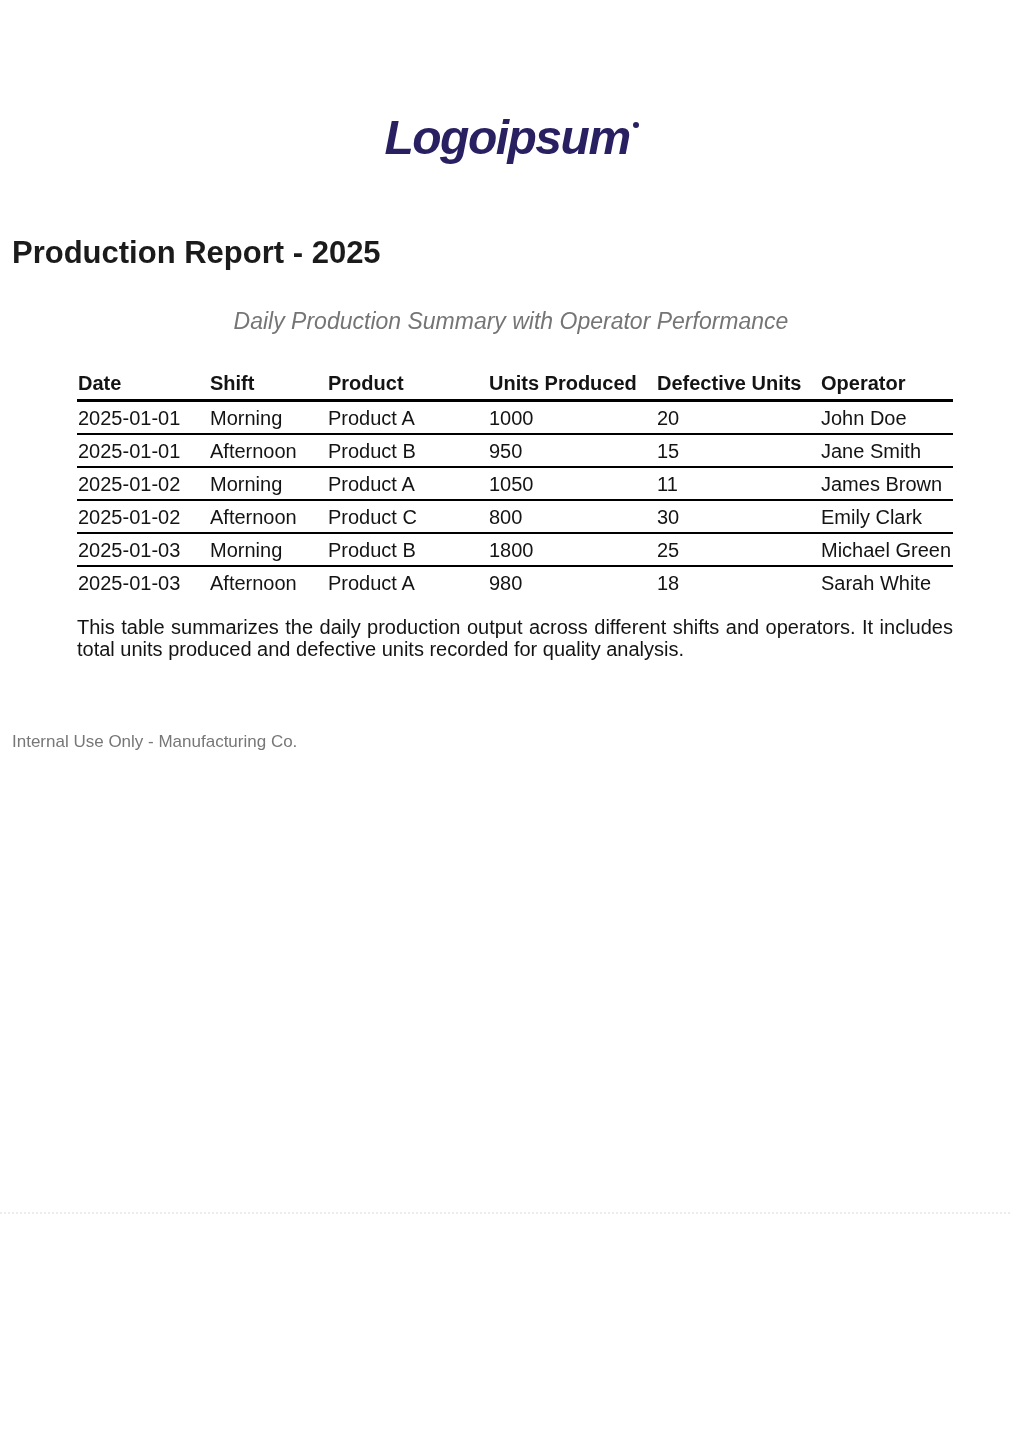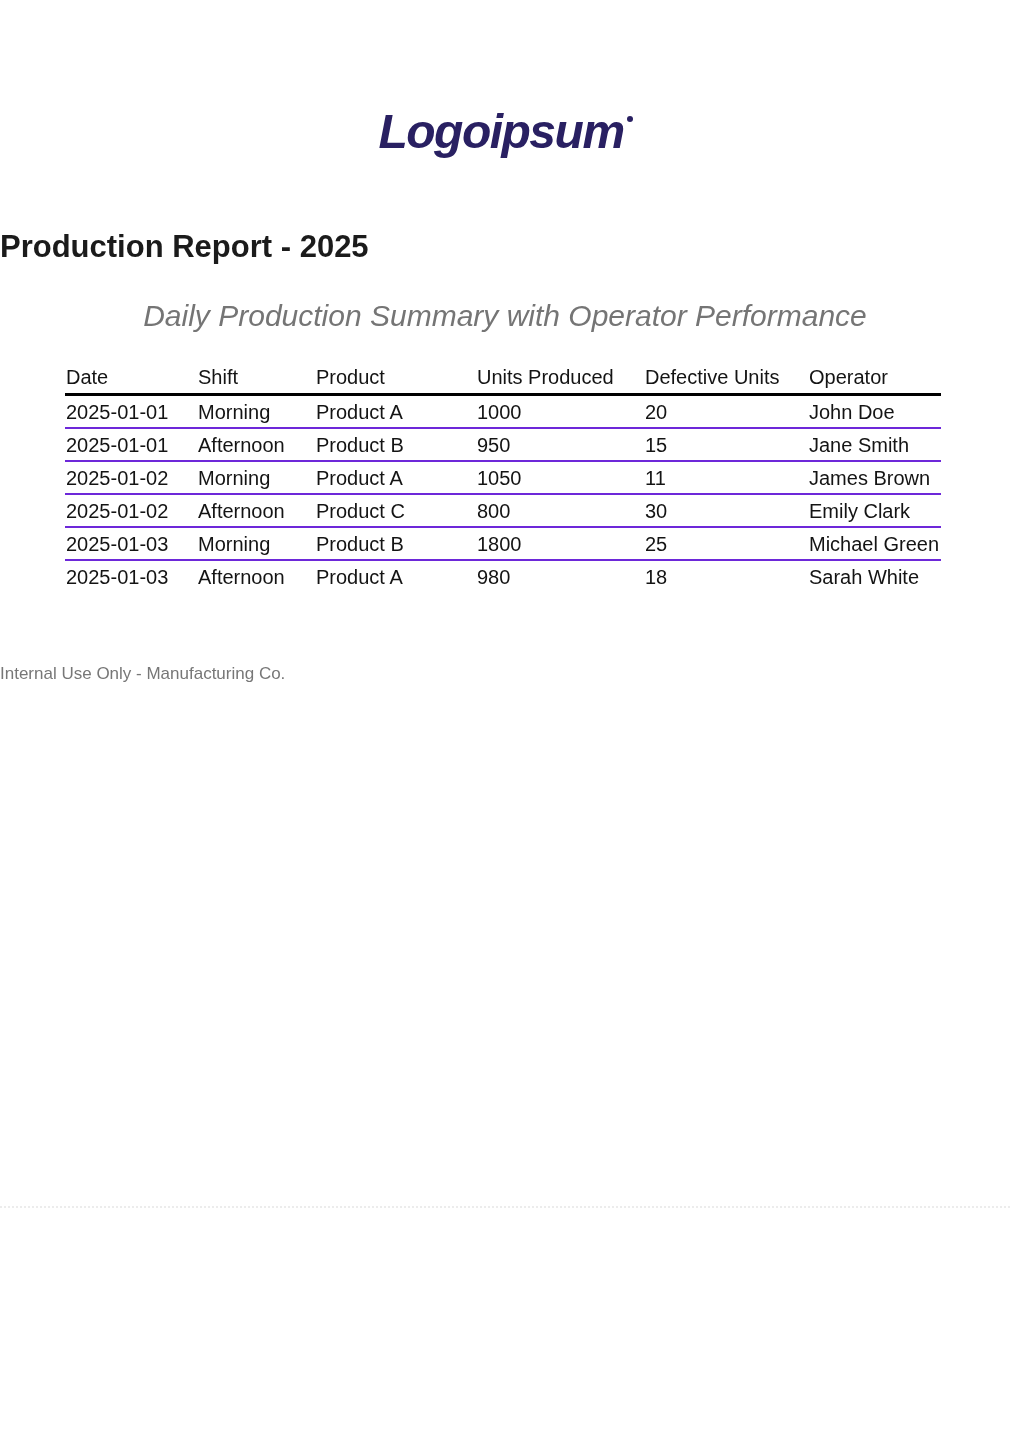--- a/index.html
+++ b/index.html
@@ -5,23 +5,24 @@
   * { margin: 0; padding: 0; box-sizing: border-box; }
   html, body { background: #fff; }
   body {
     font-family: "Liberation Sans", "DejaVu Sans", sans-serif;
     color: #111;
   }
   .page {
     position: relative;
     width: 1010px;
     height: 1200px;
-    margin: 8px auto;
+    margin: 14px auto;
     background: #ffffff;
     overflow: hidden;
+    padding-left: 12px;
   }
   .logo-wrap {
     margin-top: 98px;
     text-align: center;
     line-height: 52px;
     height: 52px;
   }
   .logo-text {
     display: inline-block;
     font-size: 48px;
@@ -47,47 +48,47 @@
     text-align: left;
     font-size: 31px;
     line-height: 38px;
     font-weight: 700;
     color: #1b1b1b;
   }
   .report-subtitle {
     margin-top: 36px;
     text-align: center;
     font-style: italic;
-    font-size: 30px;
+    font-size: 23px;
     line-height: 27px;
     color: #757575;
     font-weight: 400;
   }
   table.production-table {
     margin: 34px 0 0 65px;
     width: 876px;
     border-collapse: collapse;
     table-layout: fixed;
     font-size: 20px;
     color: #141414;
   }
   table.production-table th {
-    font-weight: 400;
+    font-weight: 700;
     text-align: left;
     padding: 3px 0 5px 1px;
     line-height: 22px;
     border-bottom: 3px solid #000;
     overflow: hidden;
     white-space: nowrap;
   }
   table.production-table td {
     text-align: left;
     padding: 5px 0 4px 1px;
     line-height: 22px;
-    border-bottom: 2px solid #6d28d9;
+    border-bottom: 2px solid #000000;
     overflow: hidden;
     white-space: nowrap;
   }
   table.production-table tbody tr:last-child td { border-bottom: none; }
   table.production-table th:nth-child(1), table.production-table td:nth-child(1) { width: 132px; }
   table.production-table th:nth-child(2), table.production-table td:nth-child(2) { width: 118px; }
   table.production-table th:nth-child(3), table.production-table td:nth-child(3) { width: 161px; }
   table.production-table th:nth-child(4), table.production-table td:nth-child(4) { width: 168px; }
   table.production-table th:nth-child(5), table.production-table td:nth-child(5) { width: 164px; }
   table.production-table th:nth-child(6), table.production-table td:nth-child(6) { width: 133px; }
@@ -183,17 +184,18 @@
           <td>2025-01-03</td>
           <td>Afternoon</td>
           <td>Product A</td>
           <td>980</td>
           <td>18</td>
           <td>Sarah White</td>
         </tr>
       </tbody>
   </table>
 
+  <p class="summary-paragraph">This table summarizes the daily production output across different shifts and operators. It includes total units produced and defective units recorded for quality analysis.</p>
 
   <div class="footer-note">Internal Use Only - Manufacturing Co.</div>
 
   <div class="page-bottom-edge"></div>
 </div>
 
 </body></html>

